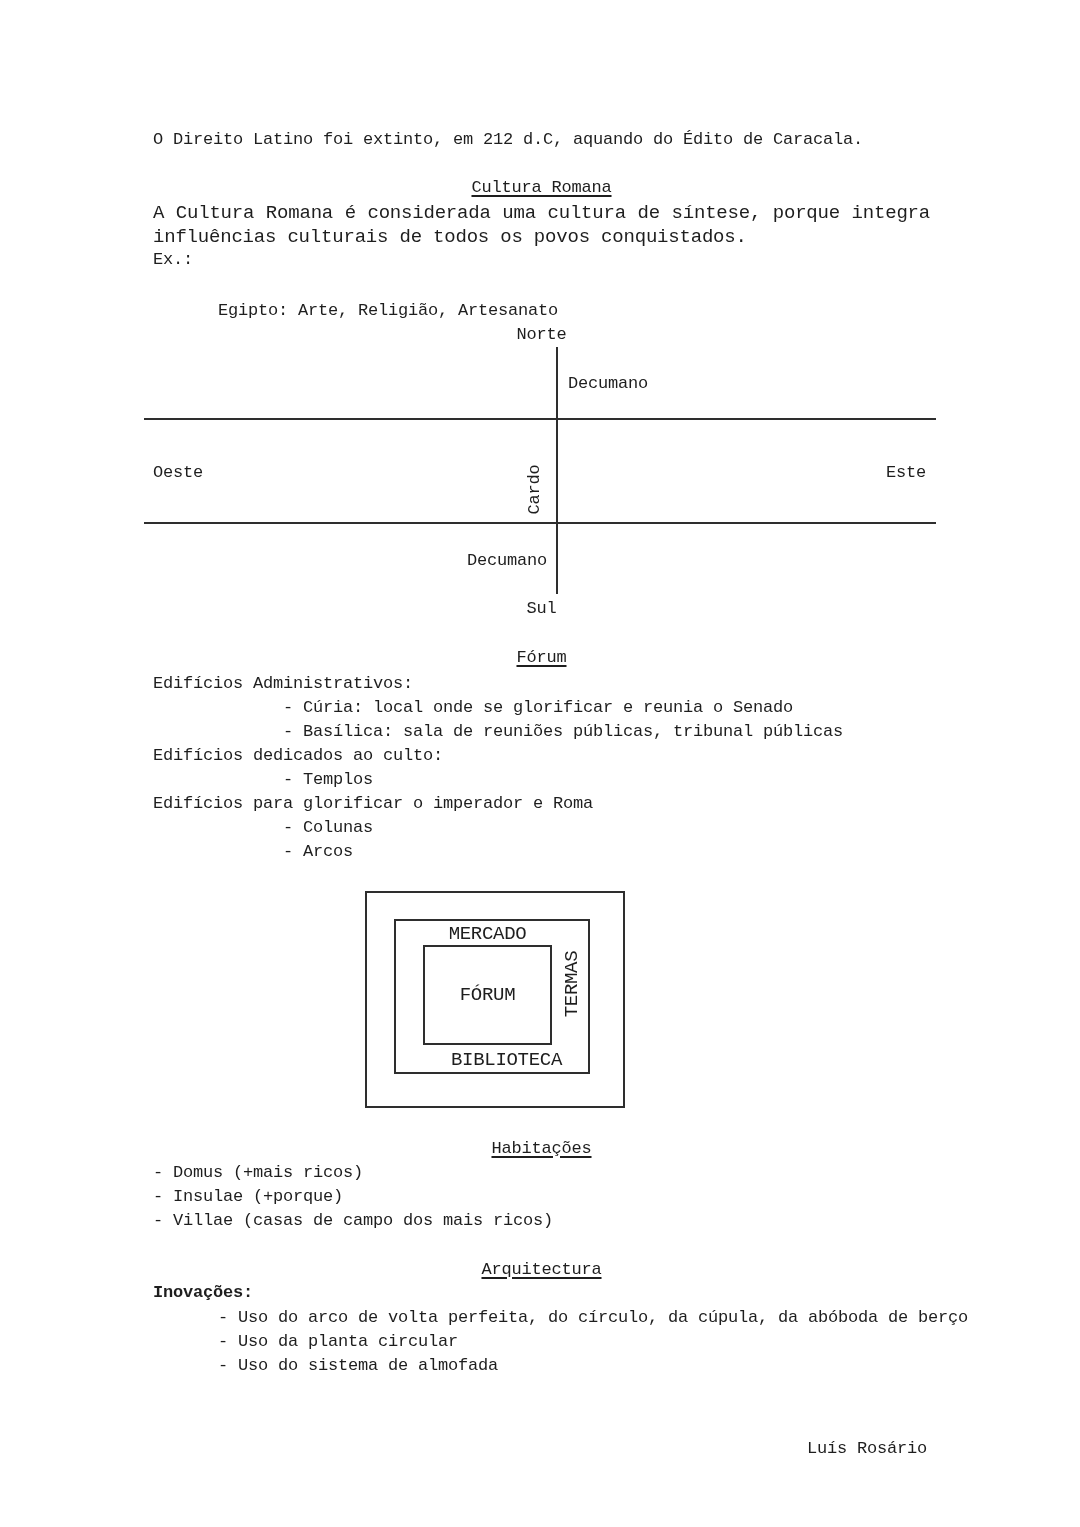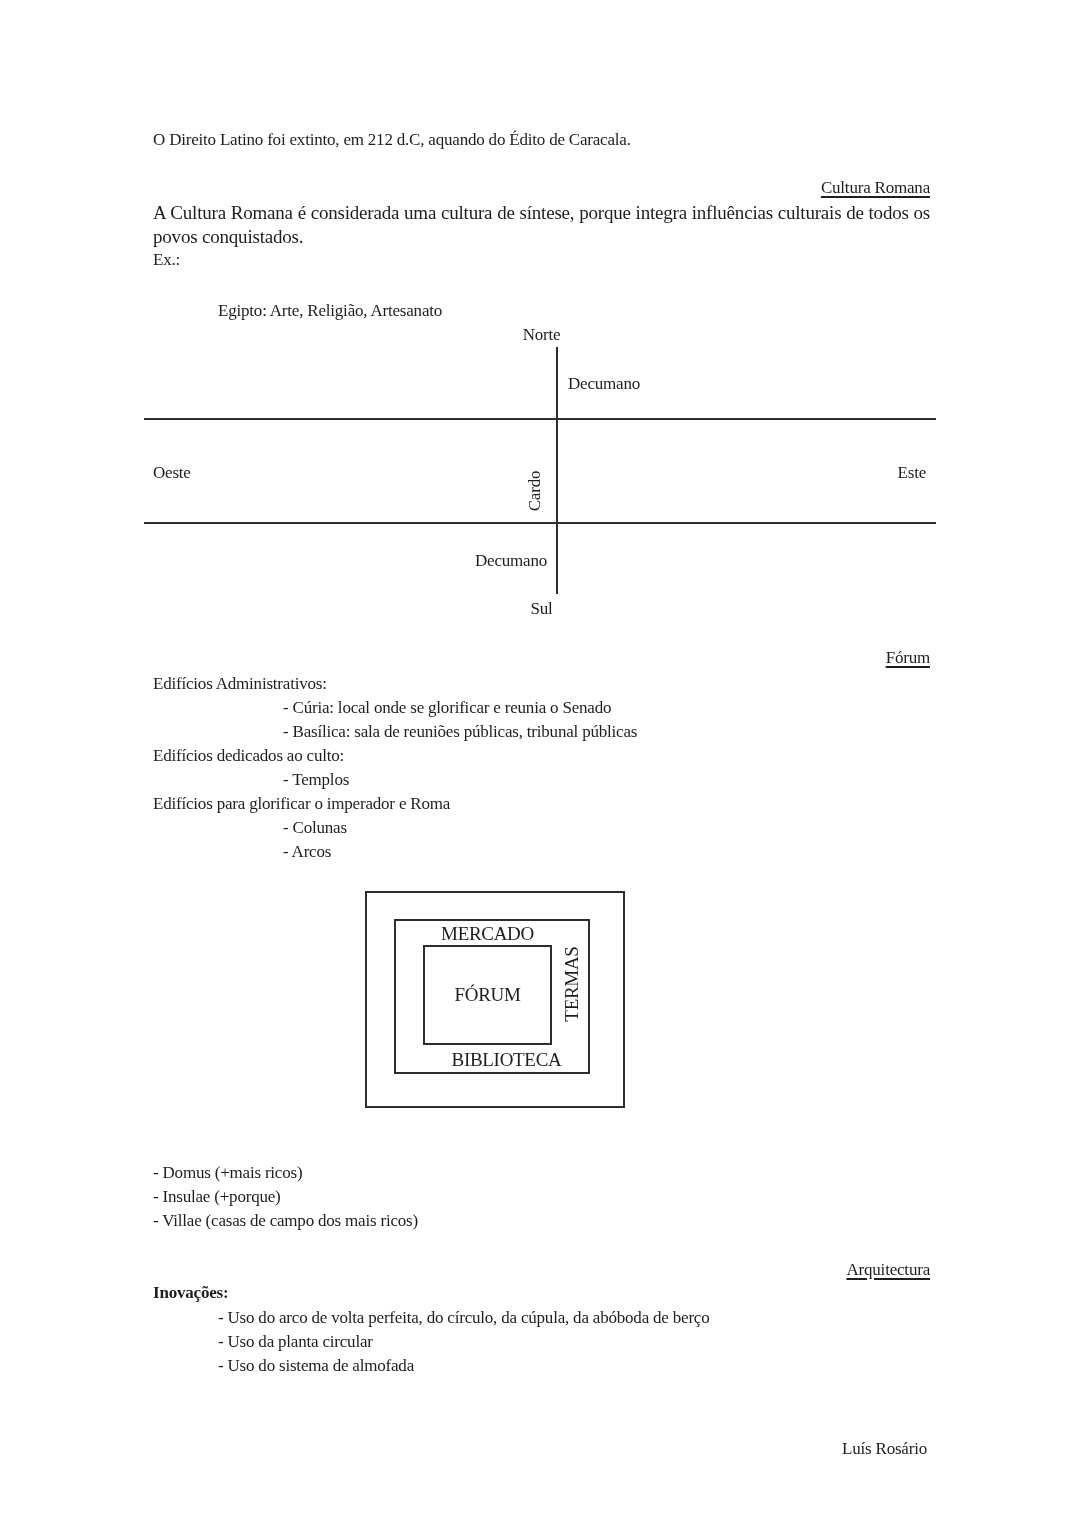--- a/index.html
+++ b/index.html
@@ -2,36 +2,35 @@
 <html><head>
 <meta charset="utf-8">
 <style>
   * { margin:0; padding:0; box-sizing:border-box; }
   html,body { background:#ffffff; }
   .page {
     position:relative;
     width:1080px; height:1527px;
     background:#ffffff;
     color:#1e1e1e;
-    font-family:Liberation Serif, serif;
+    font-family:Liberation Mono, monospace;
     overflow:hidden;
   }
   .t {
     position:absolute;
     font-size:17px;
     line-height:24px;
     letter-spacing:-0.2px;
     white-space:nowrap;
   }
   .center { left:153px; width:777px; text-align:center; }
   .u {
     text-decoration:underline;
     text-decoration-thickness:1.5px;
     text-underline-offset:3px;
-    text-align:right;
   }
   .para {
     position:absolute;
     left:153px; width:777px;
     font-size:19px; line-height:24px; letter-spacing:-0.2px;
     text-align:justify;
   }
   .bold { font-weight:bold; }
   .hline { position:absolute; left:144px; width:792px; height:2px; background:#2e2e2e; }
   .vline { position:absolute; width:2px; background:#2e2e2e; }
@@ -77,20 +76,21 @@
   <div>
     <div class="box" style="left:365px; top:891px; width:260px; height:217px"></div>
     <div class="box" style="left:394px; top:919px; width:196px; height:155px"></div>
     <div class="box" style="left:423px; top:945px; width:129px; height:100px"></div>
     <div class="t big" style="left:423px; top:922px; width:129px; text-align:center">MERCADO</div>
     <div class="t big" style="left:423px; top:983px; width:129px; text-align:center">FÓRUM</div>
     <div class="t big rot" style="left:532px; top:972px; width:80px; text-align:center">TERMAS</div>
     <div class="t big" style="left:440px; top:1048px; width:133px; text-align:center">BIBLIOTECA</div>
   </div>
 
+  <div class="t center u" style="top:1137px">Habitações</div>
   <div class="t" style="left:153px; top:1161px">- Domus (+mais ricos)</div>
   <div class="t" style="left:153px; top:1185px">- Insulae (+porque)</div>
   <div class="t" style="left:153px; top:1209px">- Villae (casas de campo dos mais ricos)</div>
 
   <div class="t center u" style="top:1258px">Arquitectura</div>
   <div class="t bold" style="left:153px; top:1281px">Inovações:</div>
   <div class="t" style="left:218px; top:1306px">- Uso do arco de volta perfeita, do círculo, da cúpula, da abóboda de berço</div>
   <div class="t" style="left:218px; top:1330px">- Uso da planta circular</div>
   <div class="t" style="left:218px; top:1354px">- Uso do sistema de almofada</div>
 

